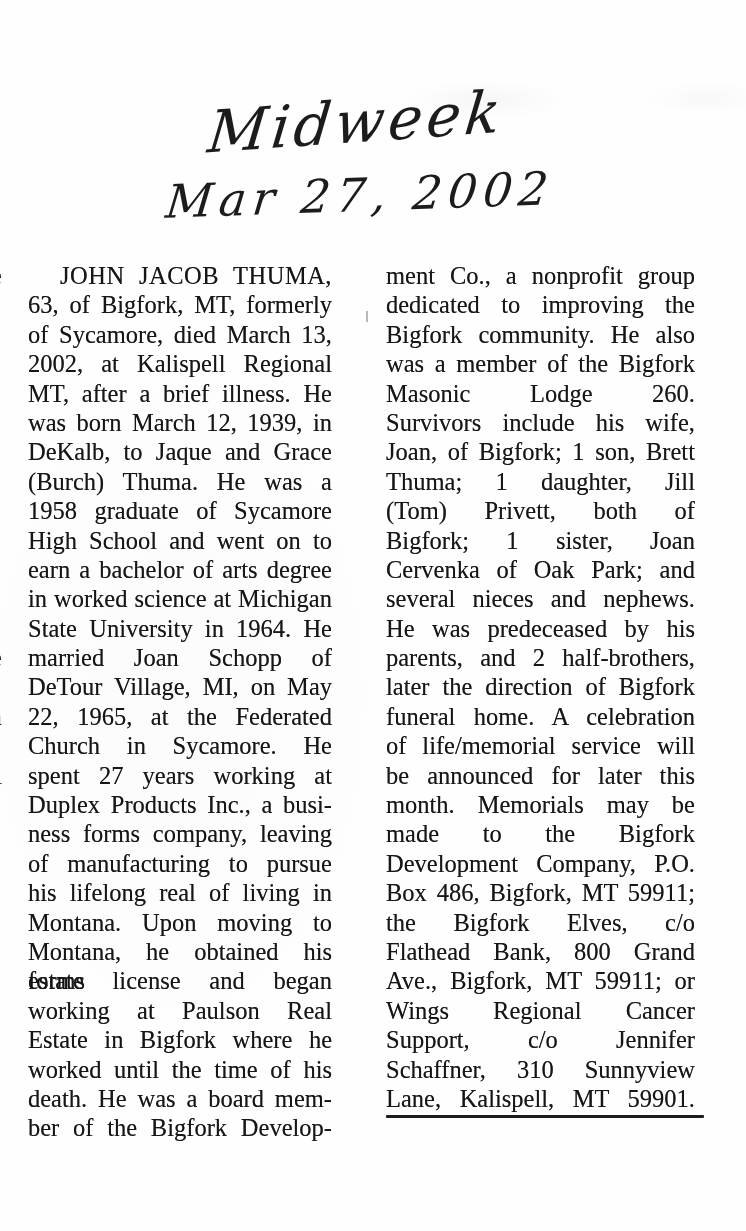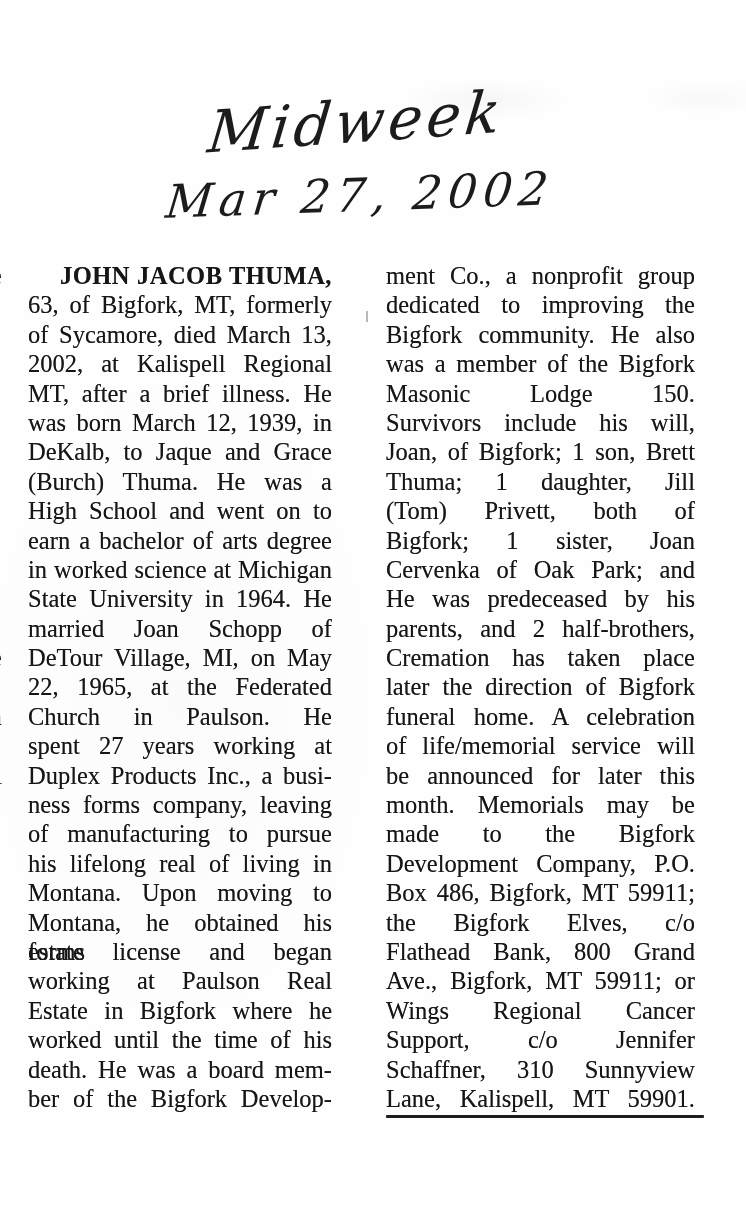--- a/index.html
+++ b/index.html
@@ -47,21 +47,21 @@
     width:667px;
     display:flex;
     color:#161616;
     font-size:24.5px;
     line-height:29.4px;
     text-shadow:0 0 0.5px rgba(20,20,20,0.55);
   }
   .col-left{width:312px;margin-right:46px;}
   .col-right{width:309px;margin-left:8px;}
   .lead{
-    font-weight:bold;
+    font-weight:normal;
     text-indent:32px;
     text-align:justify;
     text-align-last:justify;
     letter-spacing:0.5px;
   }
   .tline{
     text-align:justify;
     text-align-last:justify;
     height:29.4px;
   }
@@ -142,28 +142,29 @@
     <div class="col-left">
       <div class="lead">JOHN JACOB THUMA,</div>
       <div>
           <div class="tline">63, of Bigfork, MT, formerly</div>
           <div class="tline">of Sycamore, died March 13,</div>
           <div class="tline">2002, at Kalispell Regional</div>
           <div class="tline">MT, after a brief illness. He</div>
           <div class="tline">was born March 12, 1939, in</div>
           <div class="tline">DeKalb, to Jaque and Grace</div>
           <div class="tline">(Burch) Thuma. He was a</div>
+          <div class="tline">1958 graduate of Sycamore</div>
           <div class="tline">High School and went on to</div>
           <div class="tline">earn a bachelor of arts degree</div>
           <div class="tline">in worked science at Michigan</div>
           <div class="tline">State University in 1964. He</div>
           <div class="tline">married Joan Schopp of</div>
           <div class="tline">DeTour Village, MI, on May</div>
           <div class="tline">22, 1965, at the Federated</div>
-          <div class="tline">Church in Paulson. He</div>
+          <div class="tline">Church in Sycamore. He</div>
           <div class="tline">spent 27 years working at</div>
           <div class="tline">Duplex Products Inc., a busi-</div>
           <div class="tline">ness forms company, leaving</div>
           <div class="tline">of manufacturing to pursue</div>
           <div class="tline">his lifelong real of living in</div>
           <div class="tline">Montana. Upon moving to</div>
           <div class="tline">Montana, he obtained his forms</div>
           <div class="tline">estate license and began</div>
           <div class="tline">working at Paulson Real</div>
           <div class="tline">Estate in Bigfork where he</div>
@@ -172,30 +173,30 @@
           <div class="tline">ber of the Bigfork Develop-</div>
         </div>
     </div>
 
     <div class="col-right">
       <div>
           <div class="tline">ment Co., a nonprofit group</div>
           <div class="tline">dedicated to improving the</div>
           <div class="tline">Bigfork community. He also</div>
           <div class="tline">was a member of the Bigfork</div>
-          <div class="tline">Masonic Lodge 150.</div>
-          <div class="tline">Survivors include his will,</div>
+          <div class="tline">Masonic Lodge 260.</div>
+          <div class="tline">Survivors include his wife,</div>
           <div class="tline">Joan, of Bigfork; 1 son, Brett</div>
           <div class="tline">Thuma; 1 daughter, Jill</div>
           <div class="tline">(Tom) Privett, both of</div>
           <div class="tline">Bigfork; 1 sister, Joan</div>
           <div class="tline">Cervenka of Oak Park; and</div>
+          <div class="tline">several nieces and nephews.</div>
           <div class="tline">He was predeceased by his</div>
           <div class="tline">parents, and 2 half-brothers,</div>
-          <div class="tline">Cremation has taken place</div>
           <div class="tline">later the direction of Bigfork</div>
           <div class="tline">funeral home. A celebration</div>
           <div class="tline">of life/memorial service will</div>
           <div class="tline">be announced for later this</div>
           <div class="tline">month. Memorials may be</div>
           <div class="tline">made to the Bigfork</div>
           <div class="tline">Development Company, P.O.</div>
           <div class="tline">Box 486, Bigfork, MT 59911;</div>
           <div class="tline">the Bigfork Elves, c/o</div>
           <div class="tline">Flathead Bank, 800 Grand</div>

